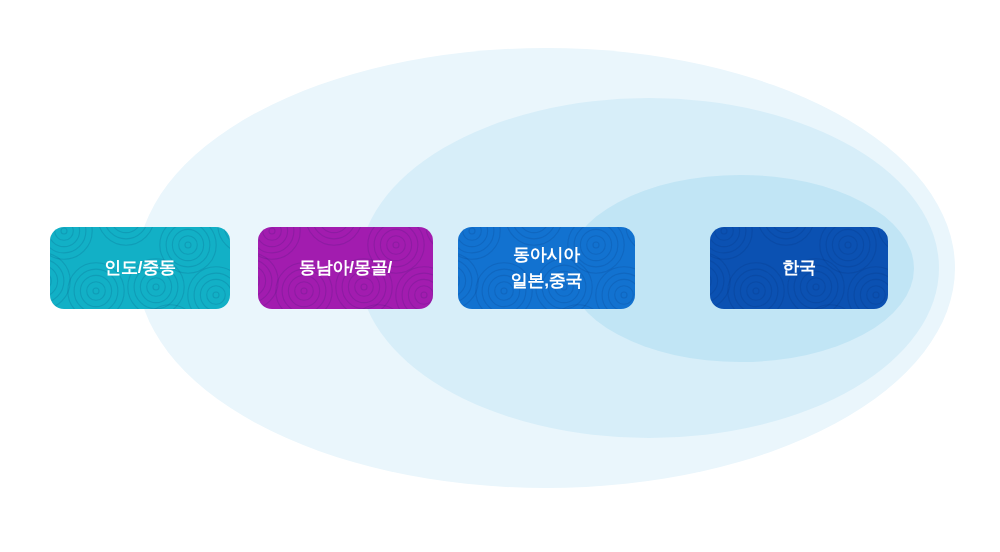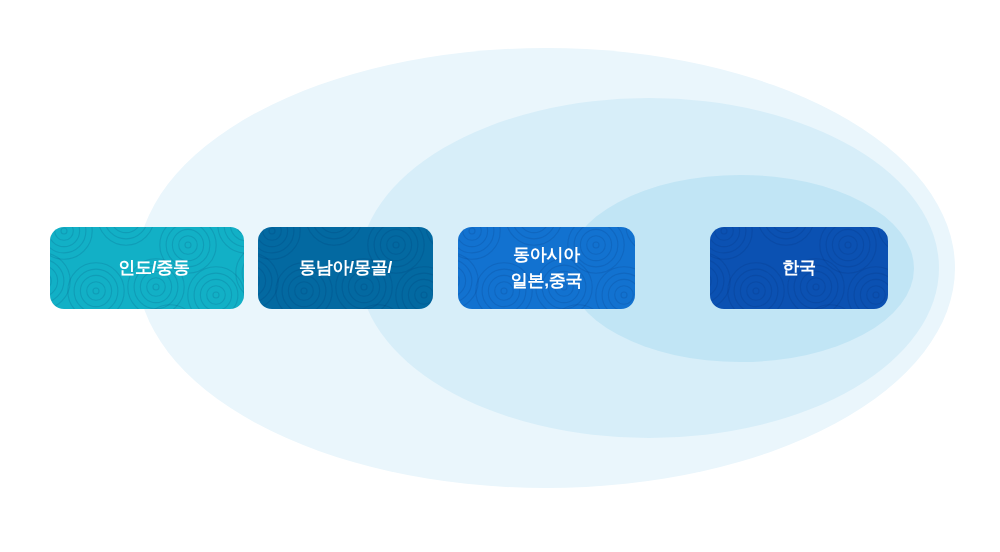--- a/index.html
+++ b/index.html
@@ -66,21 +66,21 @@
 <body>
 
 <div class="stage">
 
   <div class="ellipse e-outer" style="background: rgb(234, 246, 252);"></div>
 
   <div class="ellipse e-middle" style="background: rgb(215, 238, 249);"></div>
 
   <div class="ellipse e-inner" style="background: rgb(193, 229, 245);"></div>
 
-  <div class="region r0" style="background: rgb(18, 176, 198); padding-left: 14px;">
+  <div class="region r0" style="background: rgb(18, 176, 198);">
     <svg class="fp">
         <circle cx="14" cy="4" r="3.0"></circle>
         <circle cx="14" cy="4" r="9.3"></circle>
         <circle cx="14" cy="4" r="15.6"></circle>
         <circle cx="14" cy="4" r="21.9"></circle>
         <circle cx="14" cy="4" r="28.2"></circle>
         <circle cx="76" cy="-10" r="3.0"></circle>
         <circle cx="76" cy="-10" r="9.3"></circle>
         <circle cx="76" cy="-10" r="15.6"></circle>
         <circle cx="76" cy="-10" r="21.9"></circle>
@@ -129,21 +129,21 @@
         <circle cx="120" cy="106" r="9.3"></circle>
         <circle cx="120" cy="106" r="15.6"></circle>
         <circle cx="120" cy="106" r="21.9"></circle>
         <circle cx="120" cy="106" r="28.2"></circle>
       </svg>
     <div class="region-label">
       <span>인도/중동</span>
     </div>
   </div>
 
-  <div class="region r1" style="background: #0369a1;">
+  <div class="region r1" style="background: #a21caf;">
     <svg class="fp">
         <circle cx="14" cy="4" r="3.0"></circle>
         <circle cx="14" cy="4" r="9.3"></circle>
         <circle cx="14" cy="4" r="15.6"></circle>
         <circle cx="14" cy="4" r="21.9"></circle>
         <circle cx="14" cy="4" r="28.2"></circle>
         <circle cx="76" cy="-10" r="3.0"></circle>
         <circle cx="76" cy="-10" r="9.3"></circle>
         <circle cx="76" cy="-10" r="15.6"></circle>
         <circle cx="76" cy="-10" r="21.9"></circle>

